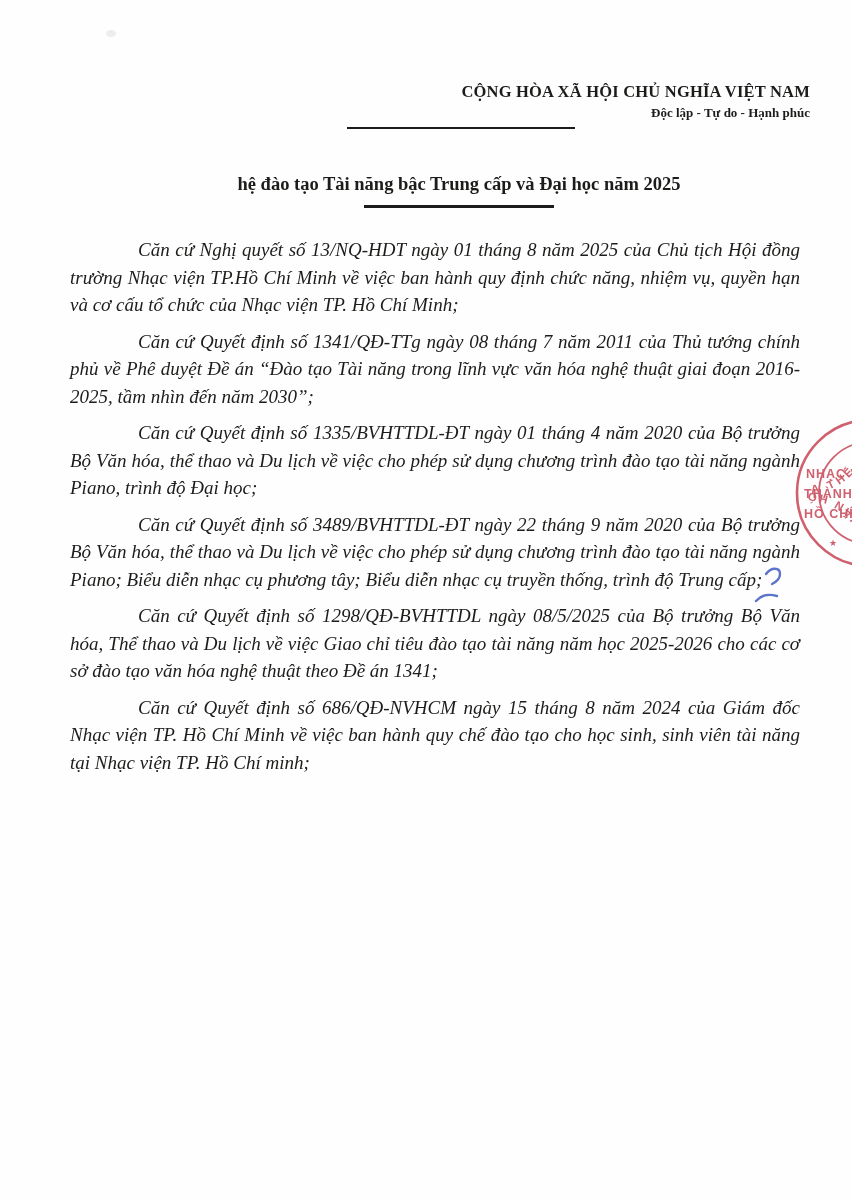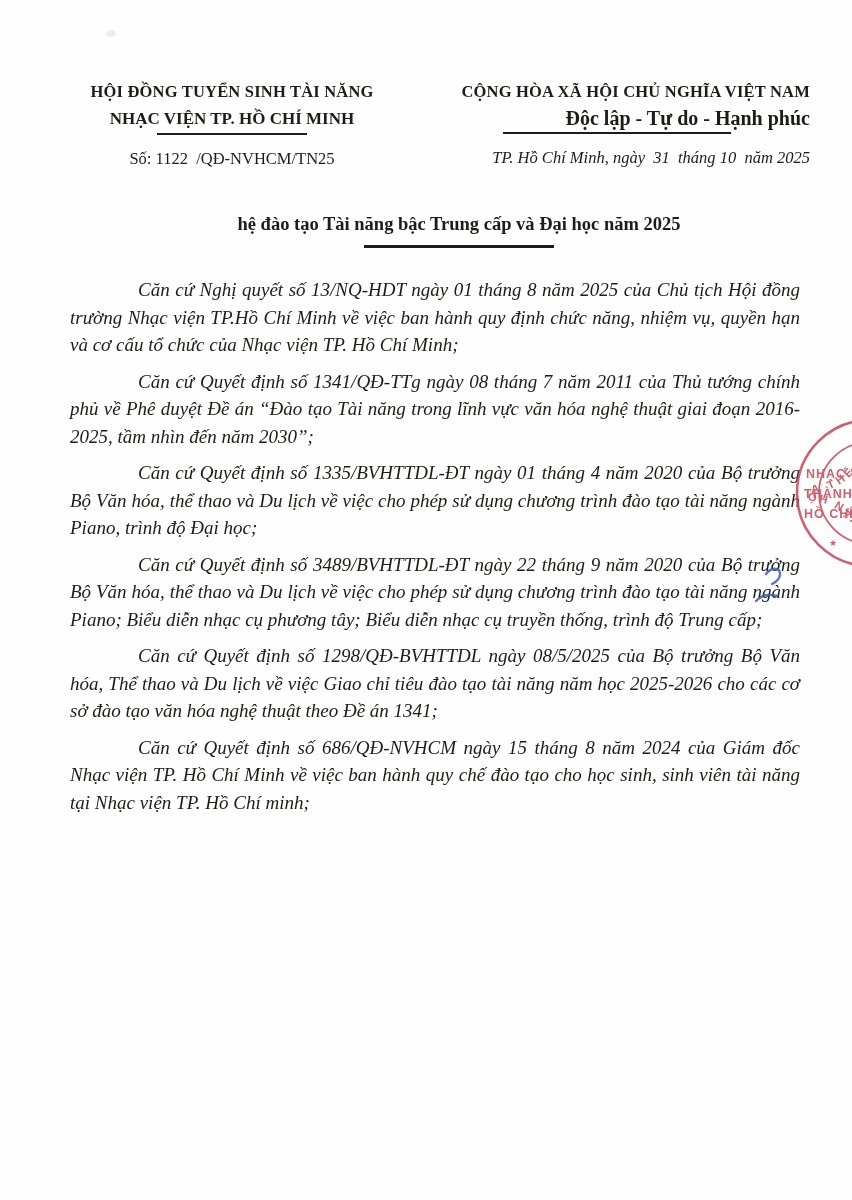--- a/index.html
+++ b/index.html
@@ -16,21 +16,21 @@
   .header{
     display:flex;
     padding:82px 42px 0 76px;
     align-items:flex-start;
   }
   .hcol{text-align:center;}
   .hcol.left{width:312px;}
   .hcol.right{flex:1;margin-left:36px;text-align:right;}
   .h-line1{font-weight:bold;font-size:16.5px;line-height:20px;letter-spacing:.2px;}
   .h-line2{font-weight:bold;font-size:17px;line-height:22px;margin-top:6px;}
-  .h-line2b{font-weight:bold;font-size:20px;line-height:22px;margin-top:5px;}
+  .h-line2b{font-weight:bold;font-size:13px;line-height:22px;}
   .h-rule{height:0;border-top:2px solid #1c1c1a;margin:3px auto 0;}
   .h-rule.narrow{width:150px;}
   .h-rule.wide{width:228px;}
   .doc-number{font-size:16.5px;margin-top:14px;white-space:pre;}
   .place-date{font-style:italic;font-size:16.5px;margin-top:14px;white-space:pre;}
   
   .title-block{
     margin:42px 36px 0 102px;
     text-align:center;
   }
@@ -59,31 +59,24 @@
   }
 </style>
 </head>
 <body>
 
 <div class="page">
 
   <div class="corner-smudge"></div>
 
   <div class="header">
-    <div class="hcol left">
-      <div class="h-line1">HỘI ĐỒNG TUYỂN SINH TÀI NĂNG</div>
-      <div class="h-line2">NHẠC VIỆN TP. HỒ CHÍ MINH</div>
-      <div class="h-rule narrow"></div>
-      <div class="doc-number">Số: 1122  /QĐ-NVHCM/TN25</div>
-    </div>
     <div class="hcol right">
       <div class="h-line1">CỘNG HÒA XÃ HỘI CHỦ NGHĨA VIỆT NAM</div>
       <div class="h-line2b">Độc lập - Tự do - Hạnh phúc</div>
       <div class="h-rule wide"></div>
-      <div class="place-date">TP. Hồ Chí Minh, ngày  31  tháng 10  năm 2025</div>
     </div>
   </div>
 
   <div class="title-block">
     <div class="title-sub">hệ đào tạo Tài năng bậc Trung cấp và Đại học năm 2025</div>
     <div class="title-rule"></div>
   </div>
 
   <div class="body-text">
     <p>Căn cứ Nghị quyết số 13/NQ-HDT ngày 01 tháng 8 năm 2025 của Chủ tịch Hội đồng trường Nhạc viện TP.Hồ Chí Minh về việc ban hành quy định chức năng, nhiệm vụ, quyền hạn và cơ cấu tổ chức của Nhạc viện TP. Hồ Chí Minh;</p>

